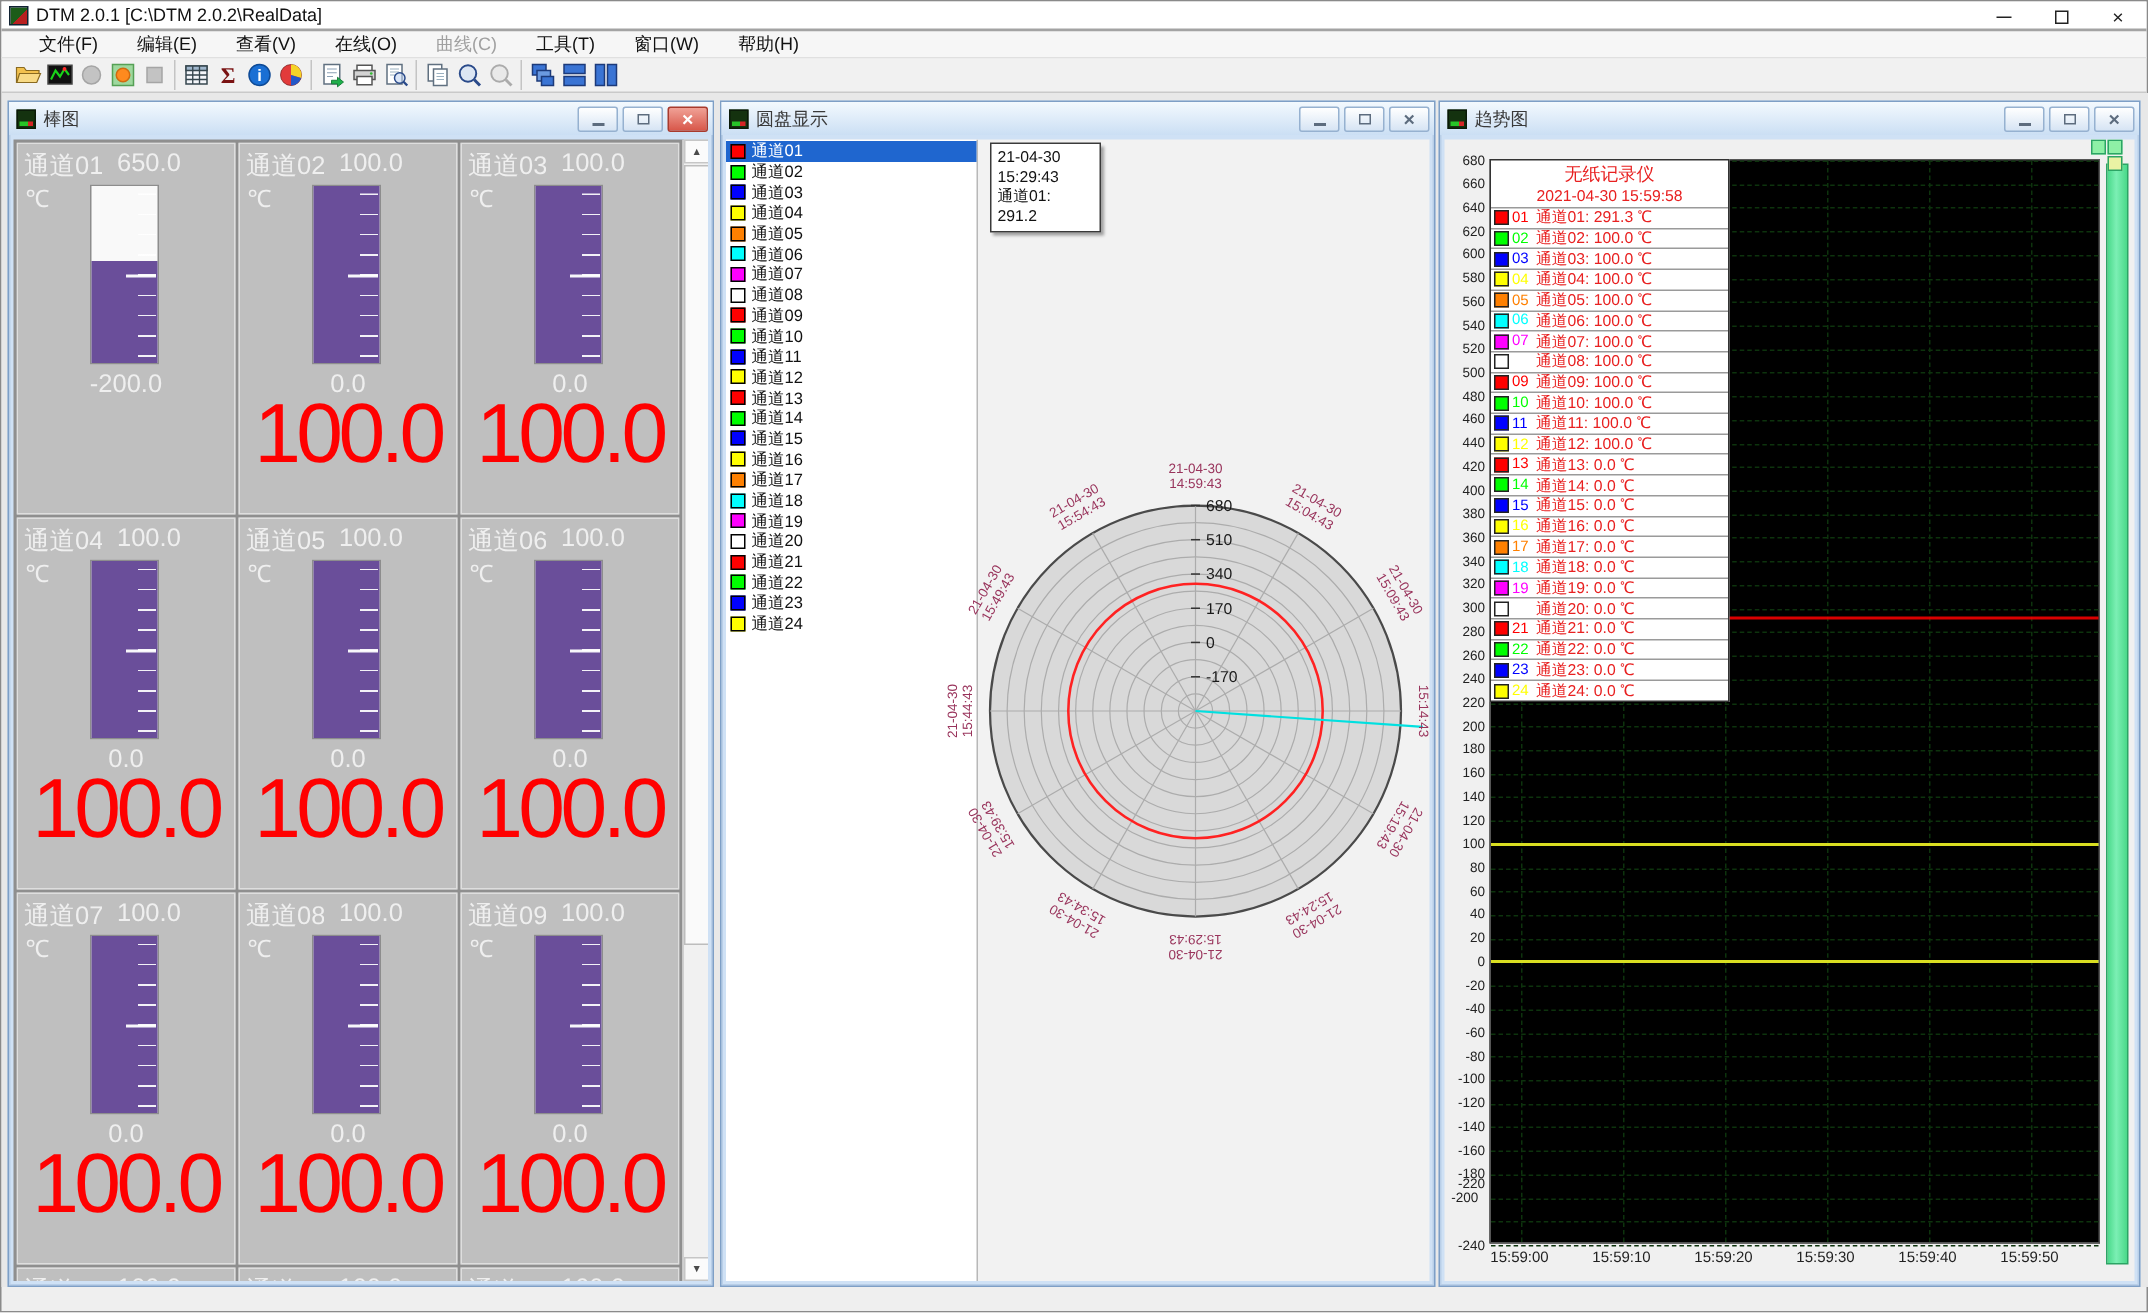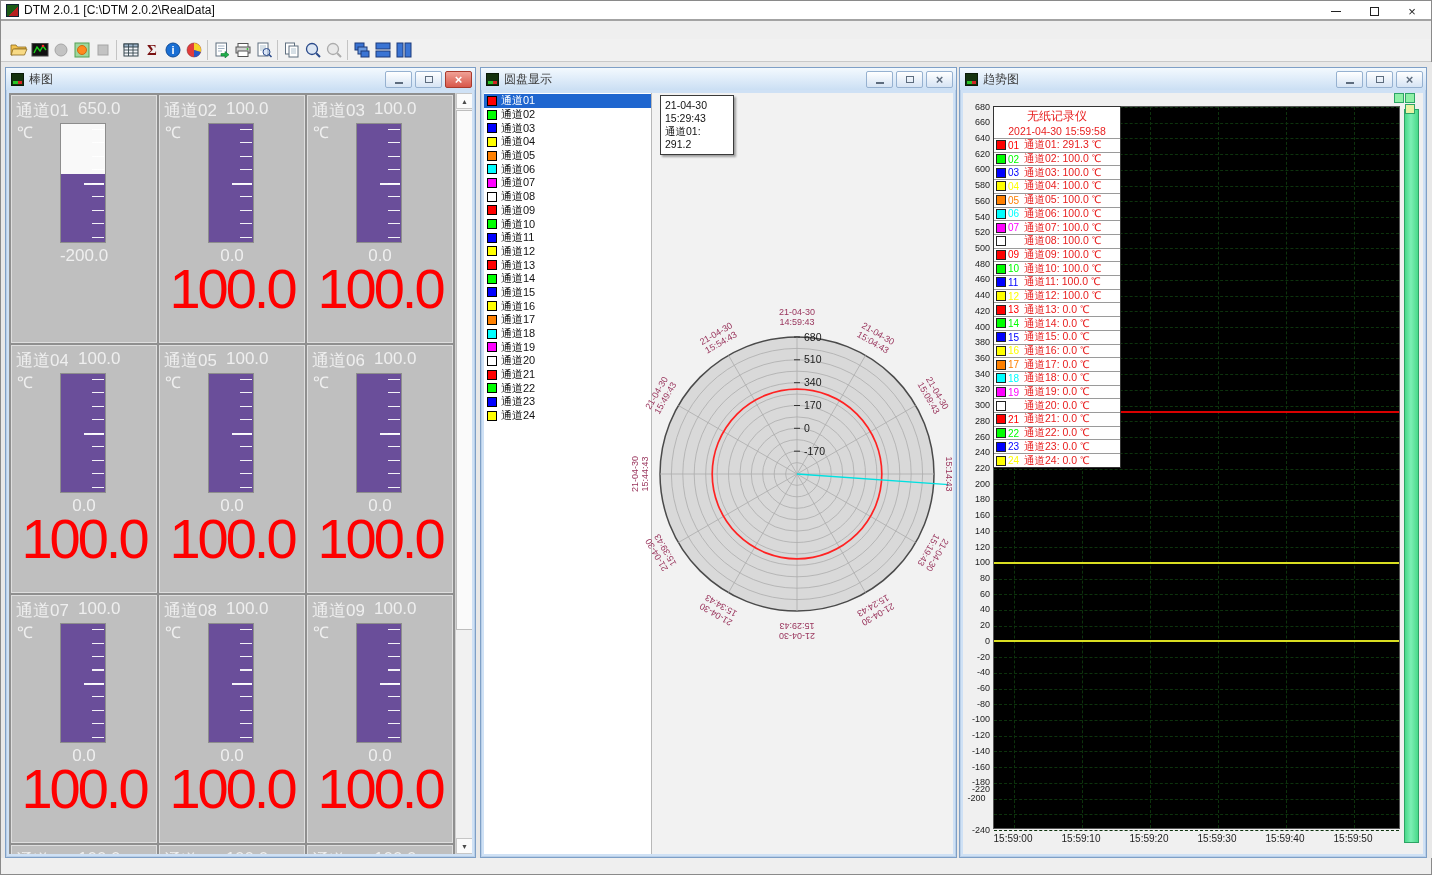--- a/index.html
+++ b/index.html
@@ -69,21 +69,21 @@
   #tooltip { position:absolute; left:176px; top:2px; width:74px; background:#fff; border:1px solid #3a3a3a; box-shadow:2px 2px 2px rgba(0,0,0,.35); padding:3px 4px; font-size:10.5px; line-height:13px; color:#111;}
   #polar-svg { position:absolute; left:118px; top:186px; }
 
   
   #trend-content { background:#f0f0f0; }
   .ylabel { position:absolute; left:0; width:27px; text-align:right; font-size:9px; color:#222; }
   #plot { position:absolute; left:30px; top:13px; width:407px; height:723px; background:#000; border:1px solid #555; }
   .grid-h { position:absolute; left:0; right:0; height:0; border-top:1px dashed #0d330d; }
   .grid-v { position:absolute; top:0; bottom:0; width:0; border-left:1px dashed #0d330d; }
   .trend-line { position:absolute; left:0; right:0; height:2px; opacity:.85; }
-  #legend { position:absolute; left:30px; top:13px; width:128px; height:362px; background:#fff; border:1px solid #333; display:flex; flex-direction:column; overflow:hidden;}
+  #legend { position:absolute; left:30px; top:13px; width:160px; height:362px; background:#fff; border:1px solid #333; display:flex; flex-direction:column; overflow:hidden;}
   #legend .ltitle { text-align:center; font-size:12px; color:#e82020; padding-top:1px;}
   #legend .ltime { text-align:center; font-size:10.5px; color:#e82020; border-bottom:1px solid #9a9a9a; padding-bottom:1px;}
   .lrow { flex:1; display:flex; align-items:center; border-bottom:1px solid #9a9a9a; padding-left:2px; overflow:hidden;}
   .lrow:last-child{ border-bottom:none; }
   .lswatch { width:10px; height:10px; border:1px solid #222; margin-right:2px; flex:none;}
   .lnum { font-size:10px; width:16px; flex:none;}
   .ltext { font-size:10.5px; color:#e82020; white-space:nowrap;}
   .xlabel { position:absolute; top:740px; width:60px; margin-left:-30px; text-align:center; font-size:10px; color:#222;}
   #trend-vscroll { position:absolute; left:441px; top:16px; width:15px; height:734px; background:linear-gradient(90deg,#49d98a,#7cefb4 45%,#49d98a); border:1px solid #2ca465;}
   .cornersq { position:absolute; width:10px; height:10px; border:1px solid #2ca465;}
@@ -105,20 +105,30 @@
       <div class="mctl">
           <div class="minbar"></div>
         </div>
       <div class="mctl">
           <div class="maxbox"></div>
         </div>
       <div class="mctl">×</div>
     </div>
   </div>
 
+  <div id="menubar">
+      <span class="menu-item">文件(F)</span>
+      <span class="menu-item">编辑(E)</span>
+      <span class="menu-item">查看(V)</span>
+      <span class="menu-item">在线(O)</span>
+      <span class="menu-item disabled">曲线(C)</span>
+      <span class="menu-item">工具(T)</span>
+      <span class="menu-item">窗口(W)</span>
+      <span class="menu-item">帮助(H)</span>
+    </div>
 
   <div id="toolbar">
       <span class="tbgroup">
         <span class="tbicon">
           <svg viewBox="0 0 18 18">
             <path d="M1 4 h5 l1.5 2 H16 v2 H4.5 L2.5 14 H1 Z" fill="#f2c14e" stroke="#8a6a20" stroke-width=".8"></path>
             <path d="M3 8 h14 l-2.5 6 H1.2 Z" fill="#f8da85" stroke="#8a6a20" stroke-width=".8"></path>
           </svg>
         </span>
         <span class="tbicon">

